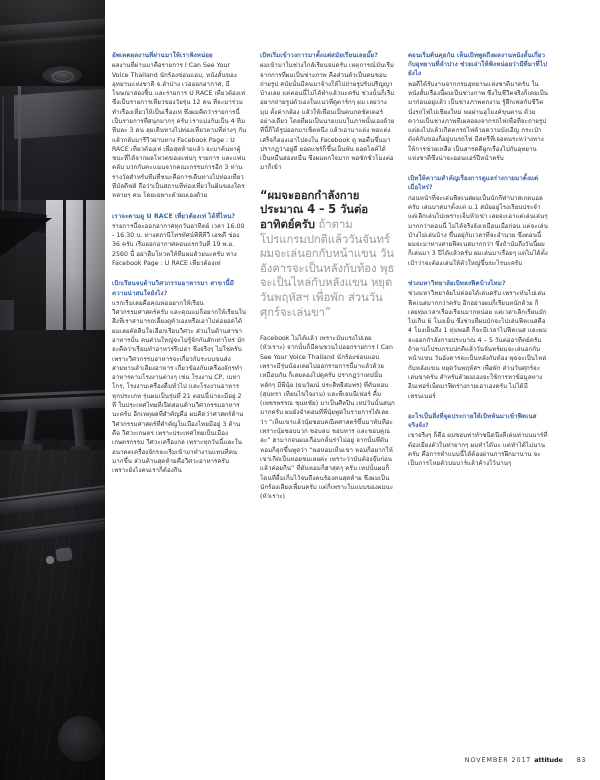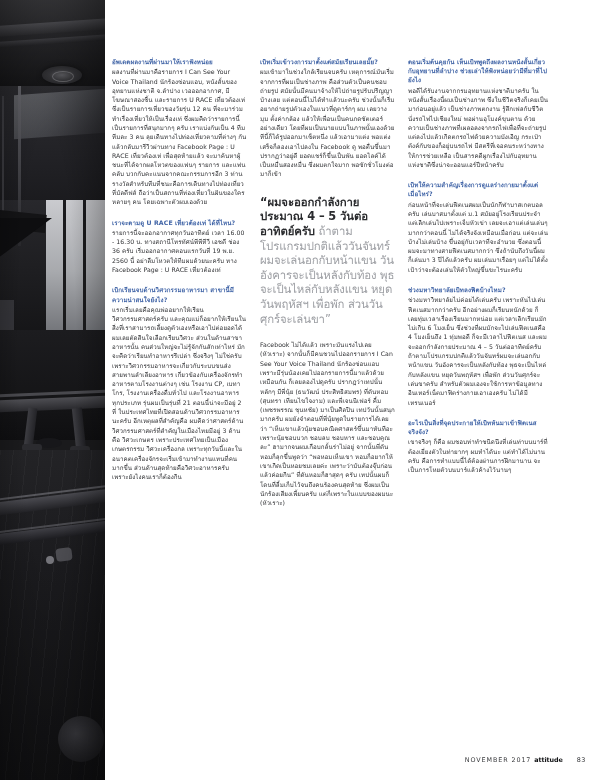--- a/index.html
+++ b/index.html
@@ -205,21 +205,21 @@
   }
   .ph-vig {
     left: 0; top: 0; width: 105px; height: 780px;
     background: radial-gradient(ellipse at 45% 45%, rgba(0,0,0,0) 35%, rgba(0,0,0,.45) 100%);
   }
 
   
   .columns {
     position: absolute;
     left: 112px;
-    top: 57px;
+    top: 50px;
     width: 470px;
     height: 700px;
   }
   .col {
     position: absolute;
     top: 0;
     width: 135px;
   }
   .col-1 { left: 0; }
   .col-2 { left: 148px; }

